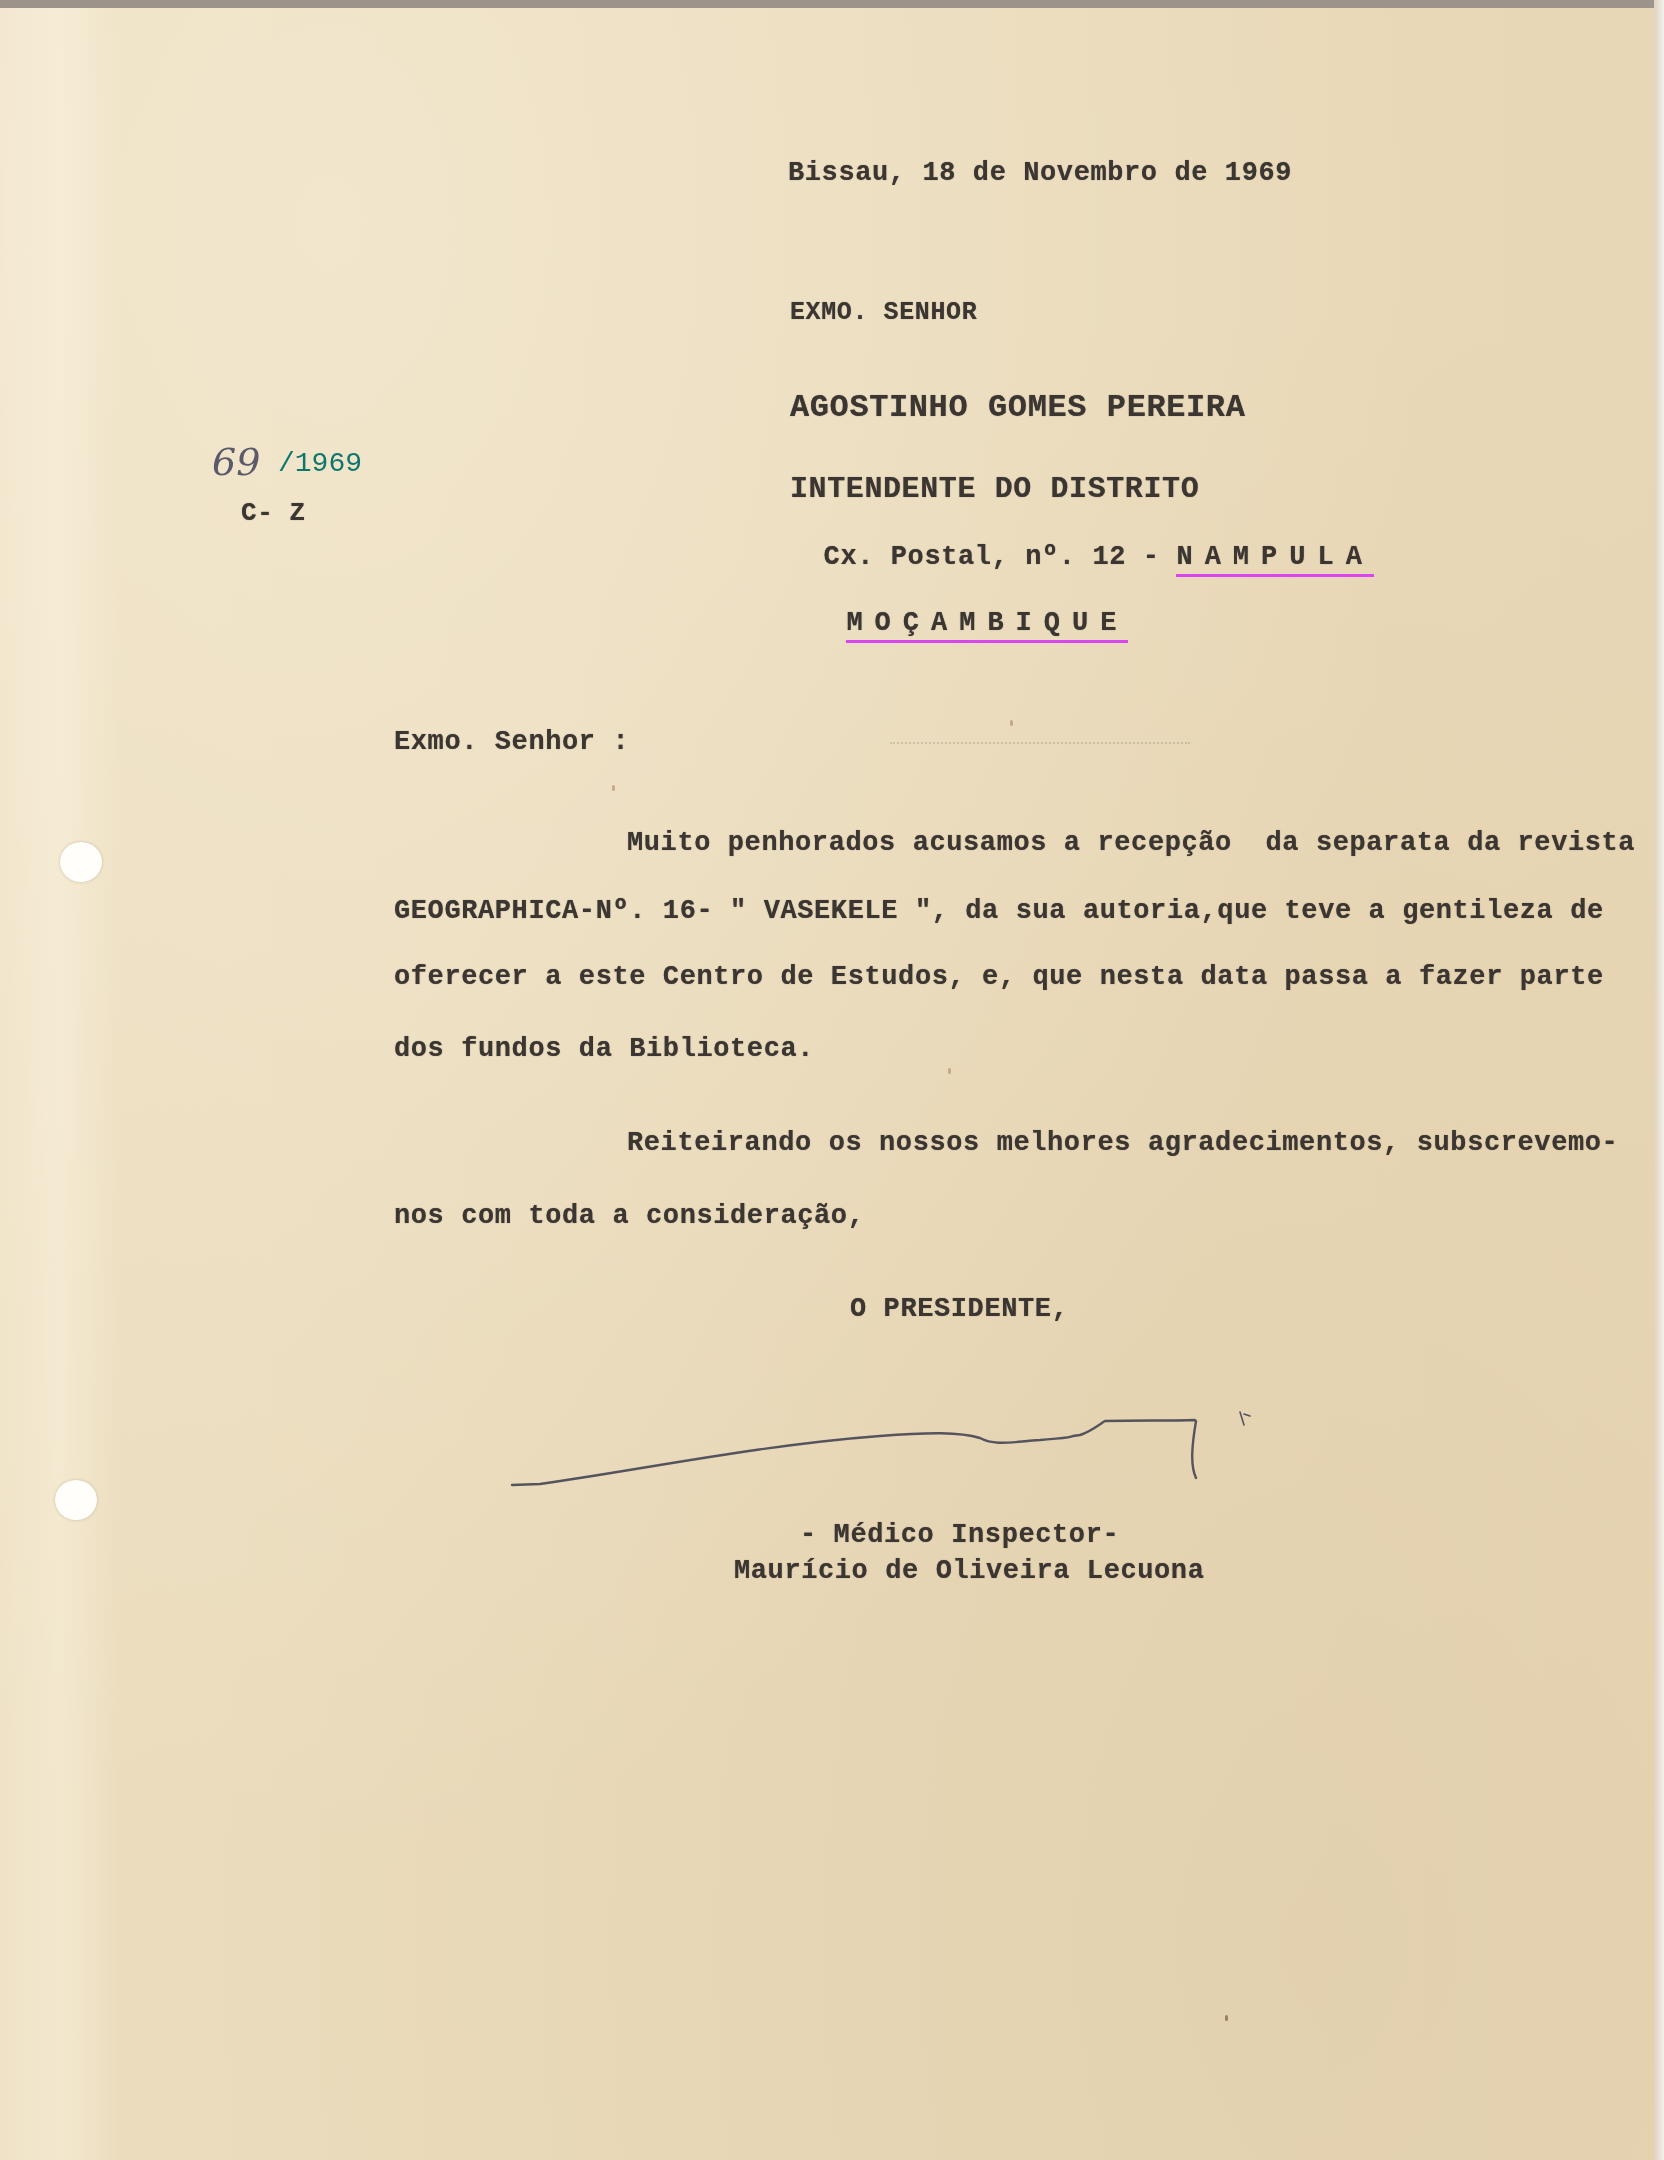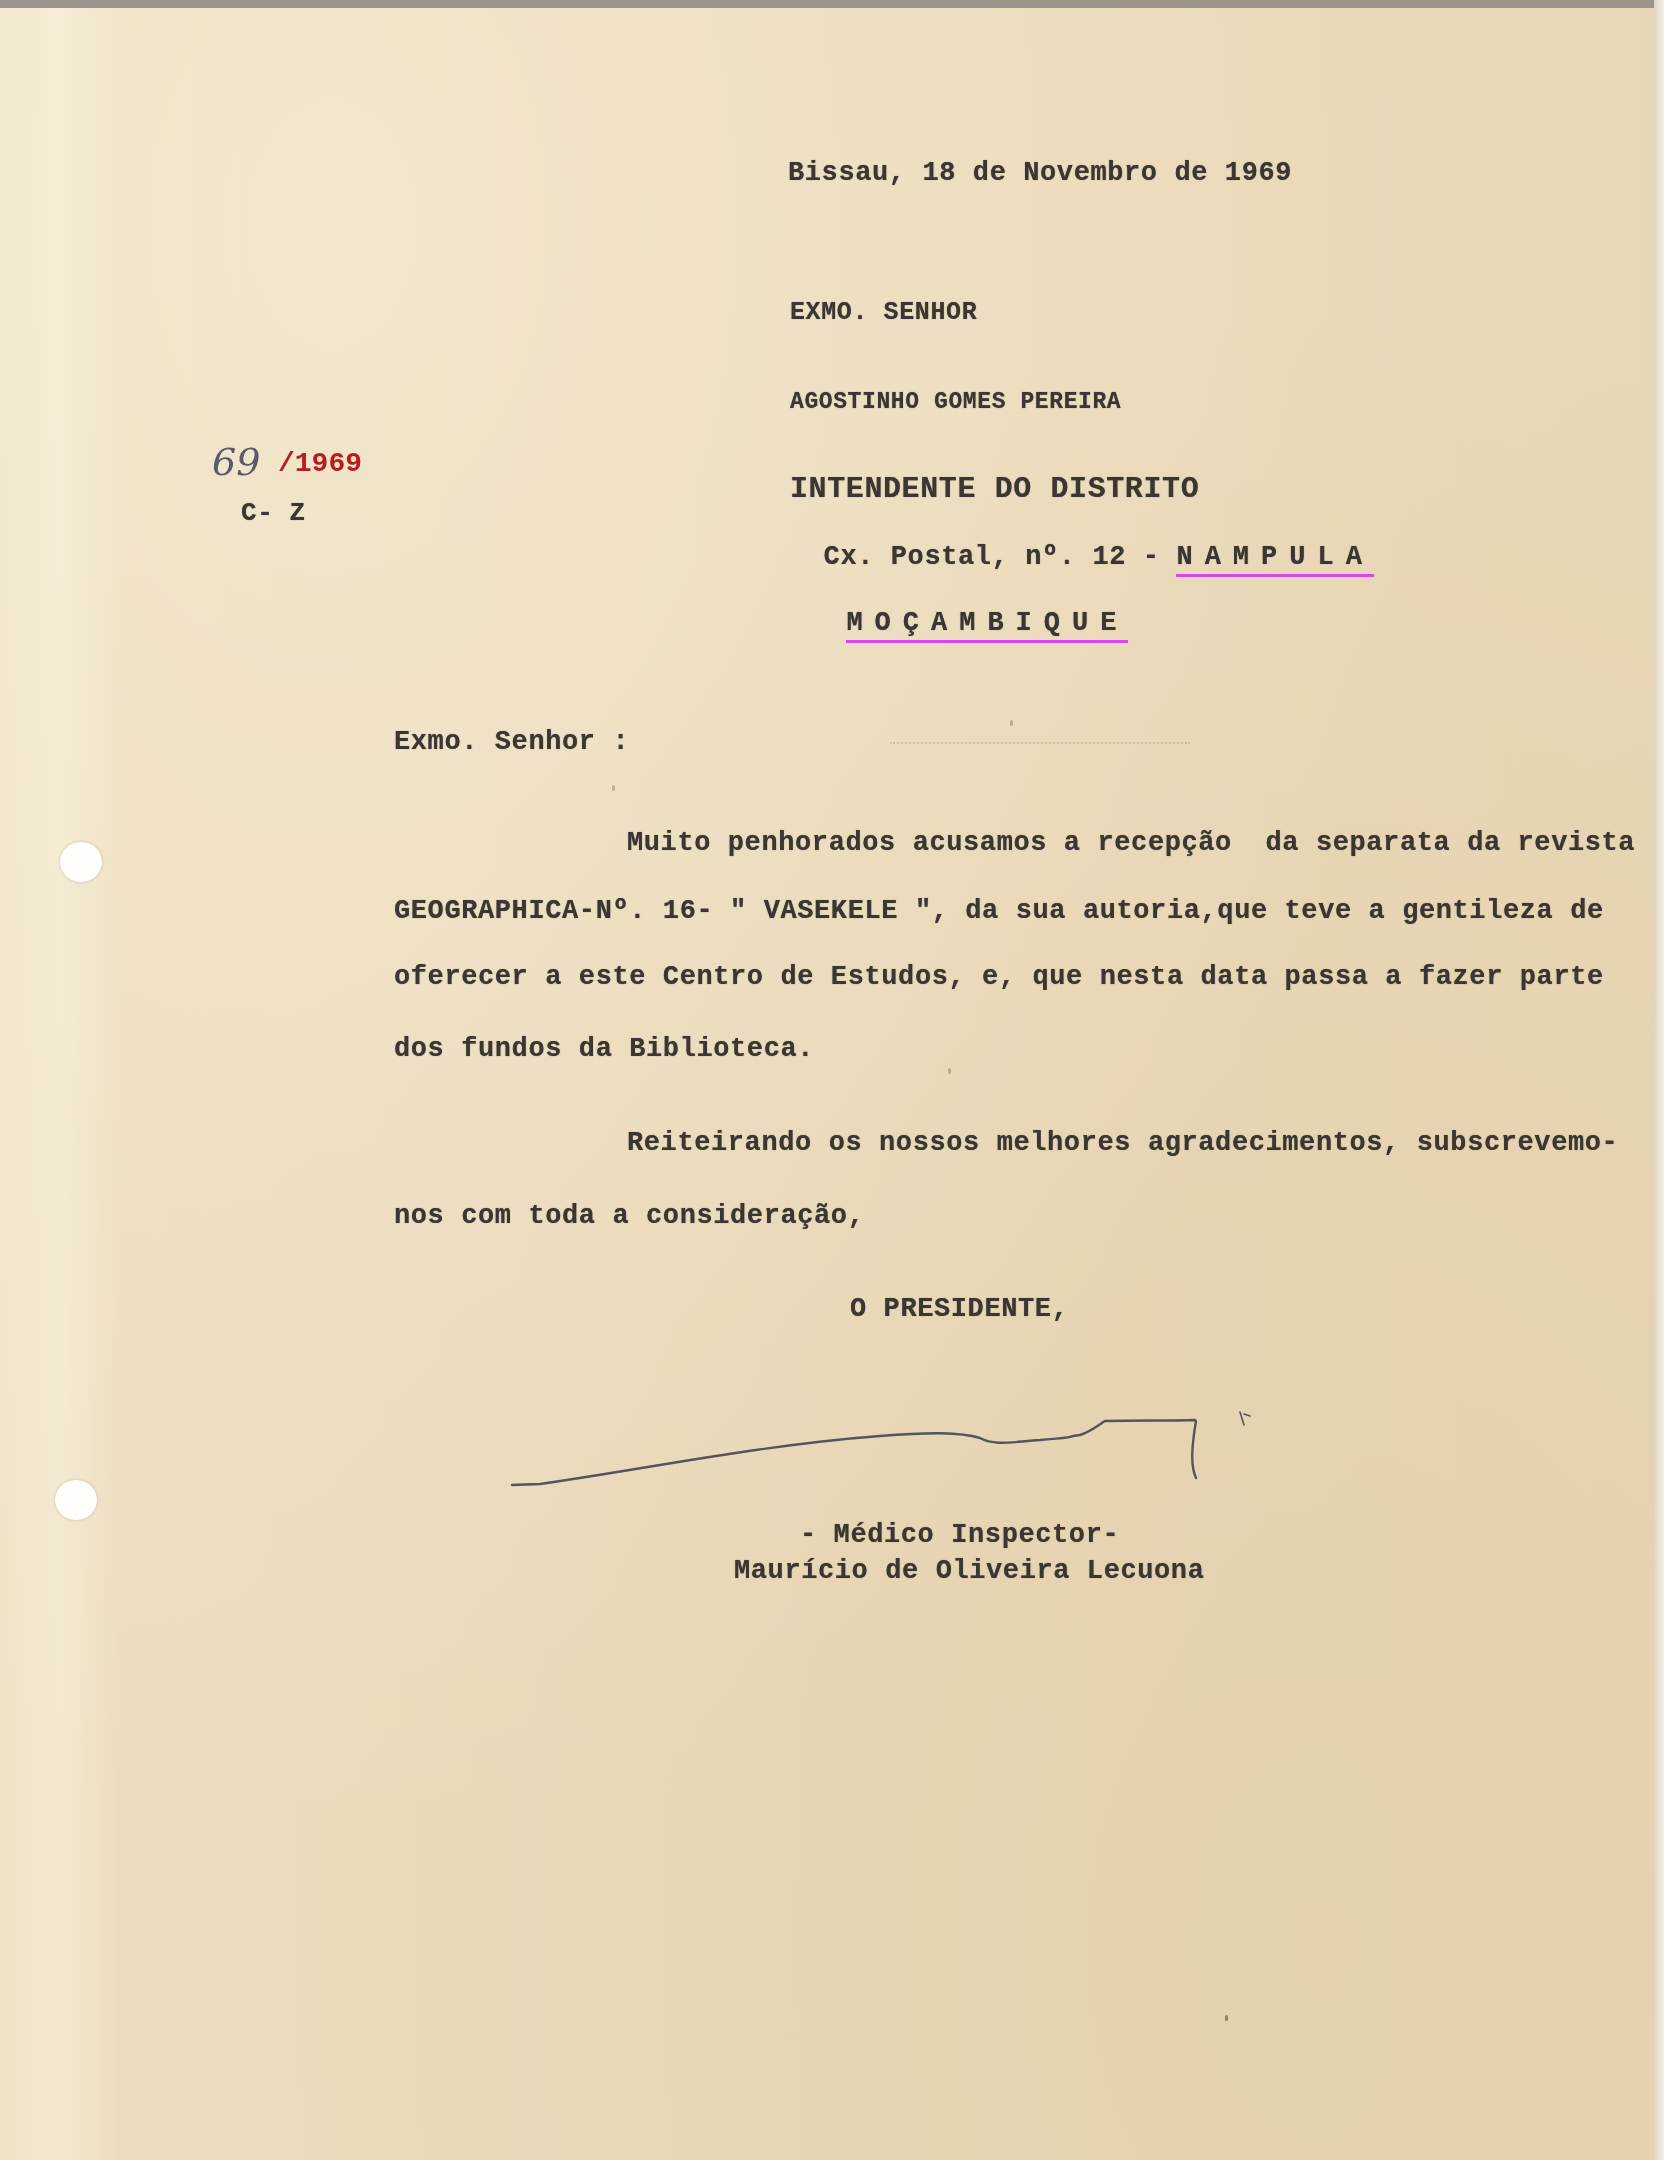--- a/index.html
+++ b/index.html
@@ -19,21 +19,21 @@
   .right-edge { position: absolute; right: 0; top: 0; width: 10px; height: 2160px; background: linear-gradient(90deg, #ded3c0, #f4f0ea); }
   .hole { position: absolute; width: 42px; height: 40px; border-radius: 50%; background: #fffefb; box-shadow: 0 0 3px rgba(120,100,70,0.35); }
   .t {
     position: absolute; white-space: pre; color: #3b3632;
     font-size: 27px; font-weight: bold; letter-spacing: 0.6px;
     text-shadow: 0 0 1px rgba(40,35,30,0.6);
   }
   .spaced { letter-spacing: 12px; }
   .ul { border-bottom: 3px solid #d946ef; padding-bottom: 2px; }
   .hand { position: absolute; color: #5b5a6a; font-family: "DejaVu Serif", serif; font-style: italic; font-size: 38px; }
-  .hand-small { font-size: 26px; color: #b91c1c; font-family: "Liberation Mono", monospace; font-style: normal; font-weight: bold; }
+  .hand-small { font-size: 26px; color: #0f766e; font-family: "Liberation Mono", monospace; font-style: normal; font-weight: normal; }
   .dotline { position: absolute; border-bottom: 2px dotted rgba(150,140,120,0.35); }
   svg.sig { position: absolute; left: 0; top: 0; }
   .speck { position: absolute; width: 3px; height: 6px; background: #b08662; border-radius: 2px; opacity: 0.6; }
 </style>
 </head>
 <body>
 
 <div class="top-edge"></div>
 <div class="paper"></div>
 <div class="right-edge"></div>
@@ -46,21 +46,21 @@
 <div class="speck" style="left:948px; top:1068px;"></div>
 <div class="speck" style="left:1225px; top:2015px; background:#6a4a30;"></div>
 
 <div class="t" style="left:788px; top:158px;">Bissau, 18 de Novembro de 1969</div>
 
 <div class="hand" style="left:212px; top:440px;">69</div>
 <div class="hand hand-small" style="left:278px; top:448px; font-size:28px;">/1969</div>
 <div class="t" style="left:241px; top:498px; font-size:26px;">C- Z</div>
 
 <div class="t" style="left:790px; top:298px; font-size:25px;">EXMO. SENHOR</div>
-<div class="t" style="left:790px; top:389px; font-size:23px;text-align:center;">AGOSTINHO GOMES PEREIRA</div>
+<div class="t" style="left:790px; top:389px; font-size:32px;text-align:center;">AGOSTINHO GOMES PEREIRA</div>
 <div class="t" style="left:790px; top:472px; font-size:30px;">INTENDENTE DO DISTRITO</div>
 <div class="t" style="left:790px; top:512px;">
   <span>Cx. Postal, nº. 12 - </span><span class="spaced ul">NAMPULA</span>
 </div>
 <div class="t spaced" style="left:790px; top:578px;">
   <span class="ul">MOÇAMBIQUE</span>
 </div>
 
 <div class="t" style="left:394px; top:727px;">Exmo. Senhor :</div>
 <div class="dotline" style="left:890px; top:742px; width:300px;"></div>

